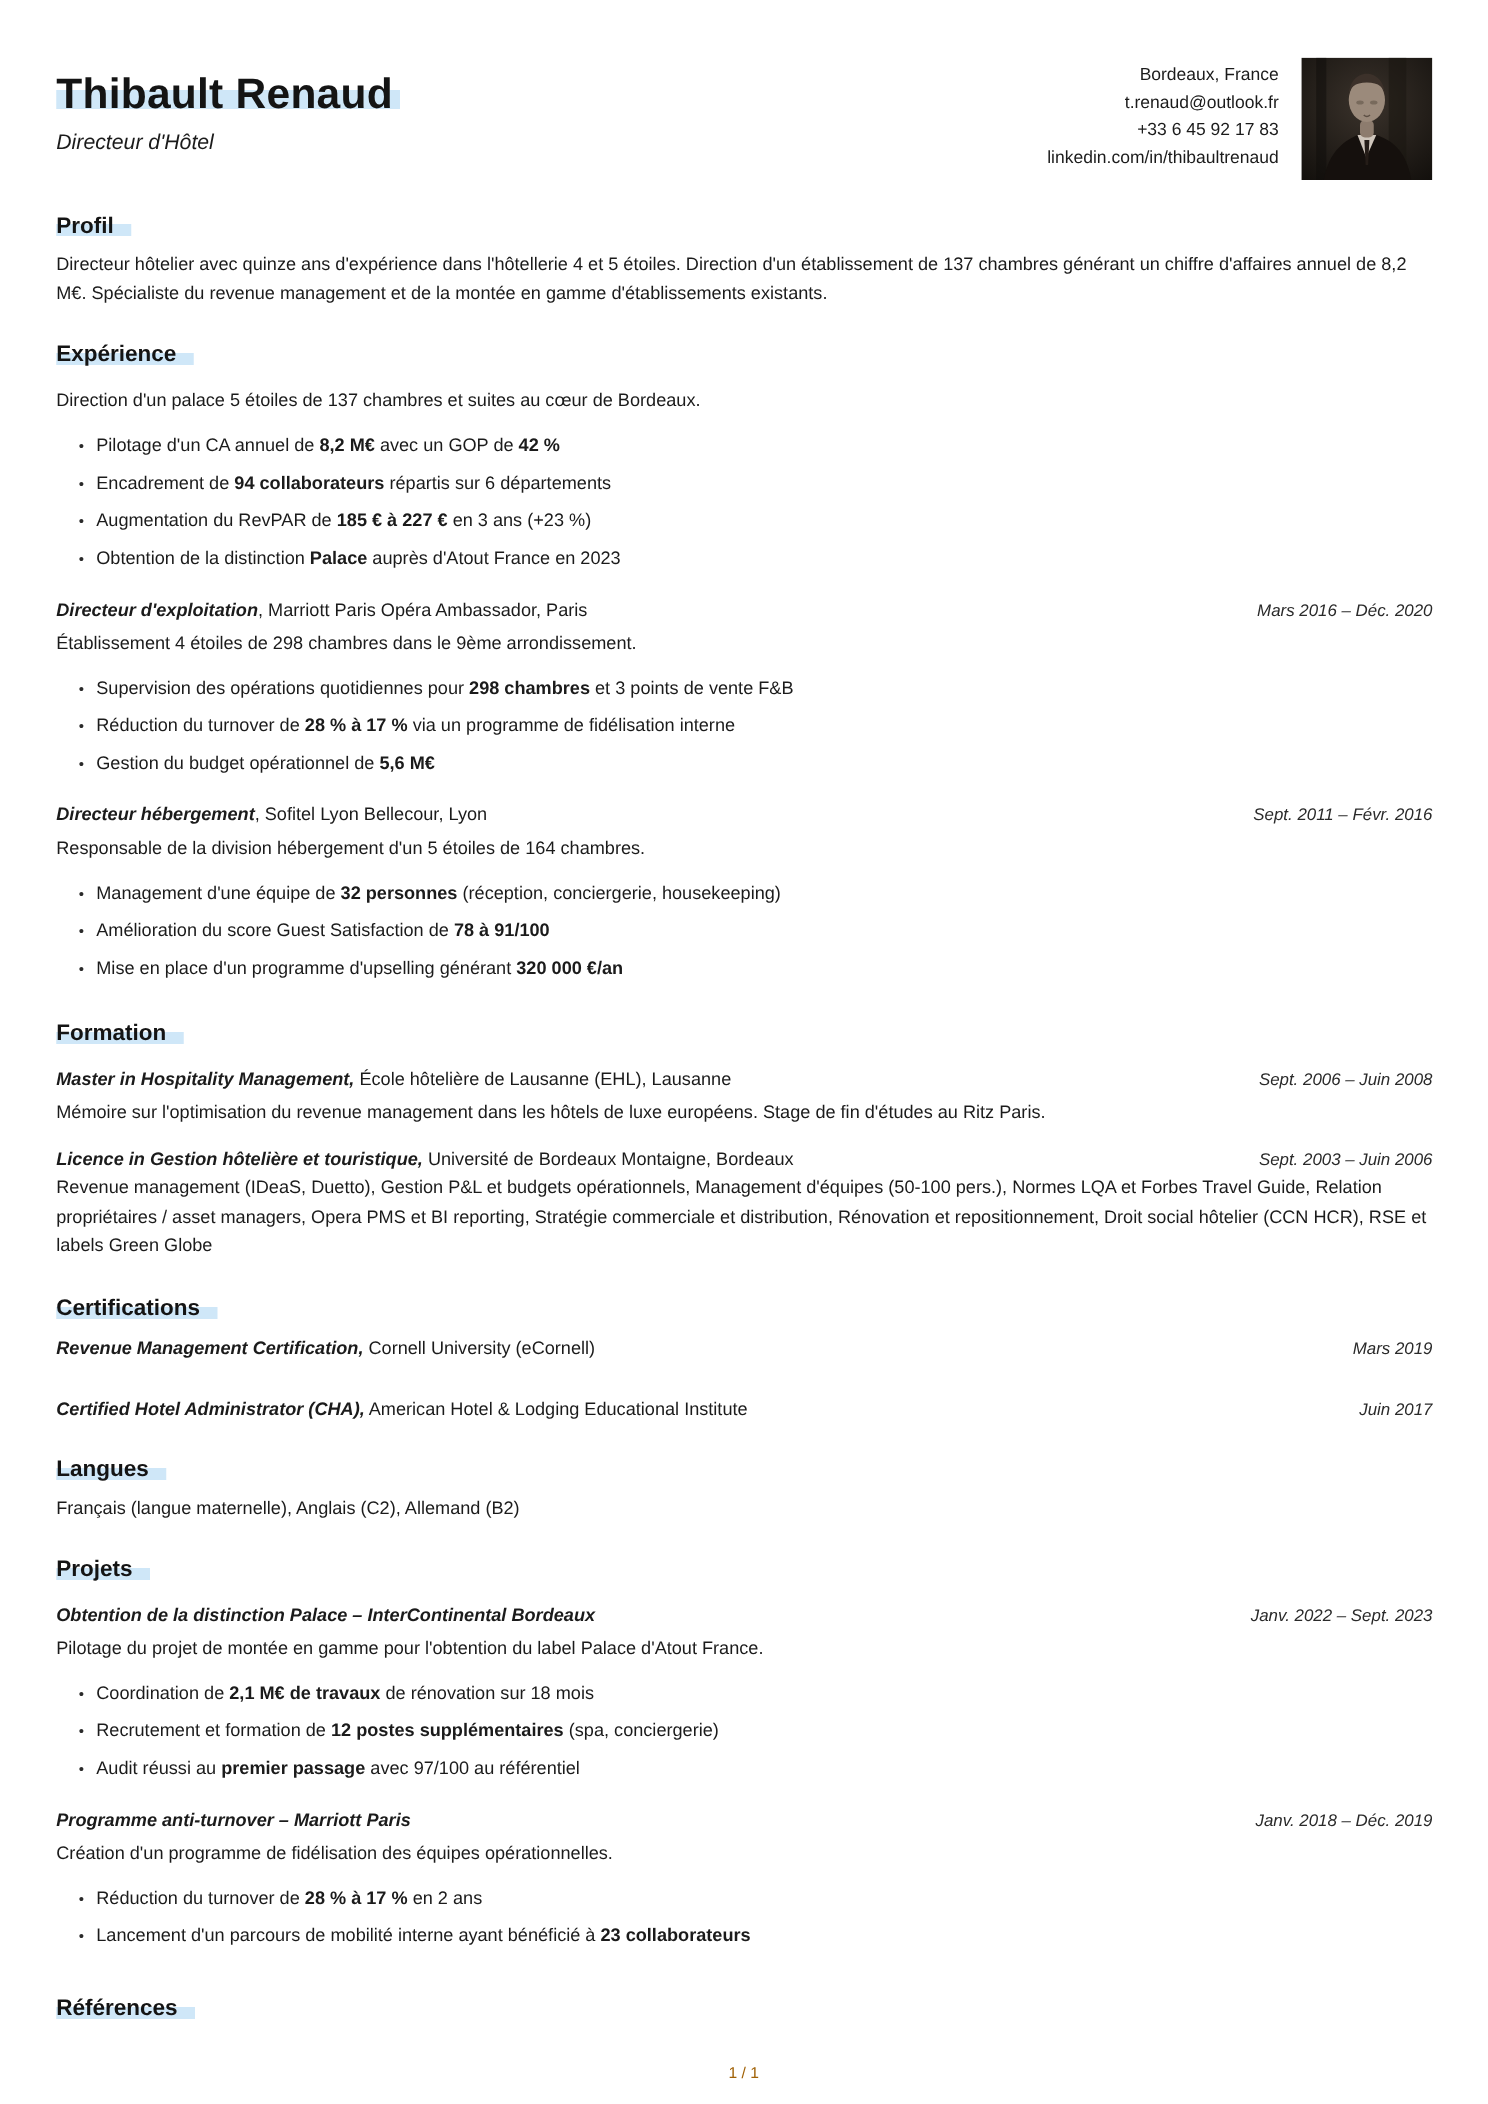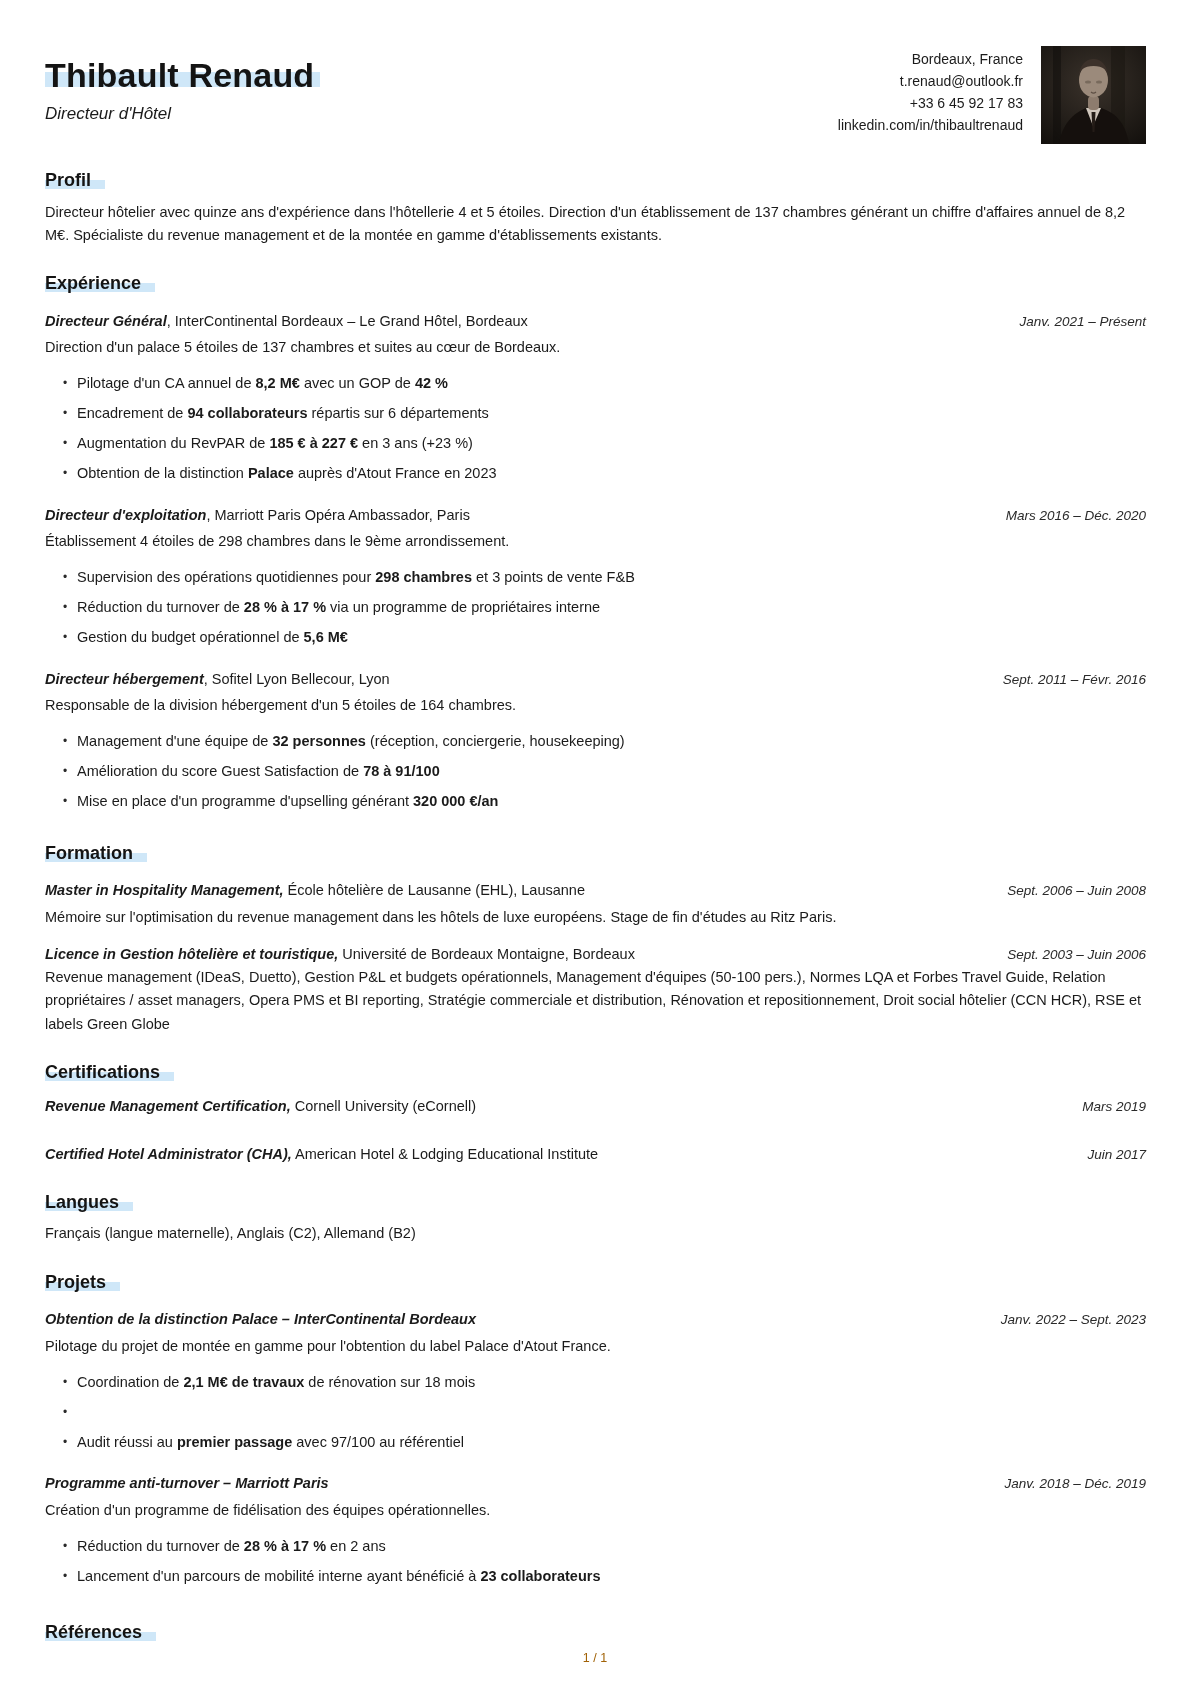--- a/index.html
+++ b/index.html
@@ -166,24 +166,20 @@
 
   <section>
     <h2 class="sec"><span class="hl">Profil</span></h2>
     <p class="para">Directeur hôtelier avec quinze ans d'expérience dans l'hôtellerie 4 et 5 étoiles. Direction d'un établissement de 137 chambres générant un chiffre d'affaires annuel de 8,2 M€. Spécialiste du revenue management et de la montée en gamme d'établissements existants.</p>
   </section>
 
   <section>
     <h2 class="sec"><span class="hl">Expérience</span></h2>
 
     <article class="entry">
-      <div class="entry-head">
-        <div class="entry-title"><span class="em">Directeur Général</span><span>, InterContinental Bordeaux – Le Grand Hôtel, Bordeaux</span></div>
-        <div class="entry-date">Janv. 2021 – Présent</div>
-      </div>
       <div class="entry-desc">Direction d'un palace 5 étoiles de 137 chambres et suites au cœur de Bordeaux.</div>
       <ul class="bullets">
         <li>
             <span class="marker">•</span>
             <span><span>Pilotage d'un CA annuel de </span><span class="b">8,2 M€</span><span> avec un GOP de </span><span class="b">42 %</span></span>
           </li>
         <li>
             <span class="marker">•</span>
             <span><span>Encadrement de </span><span class="b">94 collaborateurs</span><span> répartis sur 6 départements</span></span>
           </li>
@@ -204,21 +200,21 @@
         <div class="entry-date">Mars 2016 – Déc. 2020</div>
       </div>
       <div class="entry-desc">Établissement 4 étoiles de 298 chambres dans le 9ème arrondissement.</div>
       <ul class="bullets">
         <li>
             <span class="marker">•</span>
             <span><span>Supervision des opérations quotidiennes pour </span><span class="b">298 chambres</span><span> et 3 points de vente F&amp;B</span></span>
           </li>
         <li>
             <span class="marker">•</span>
-            <span><span>Réduction du turnover de </span><span class="b">28 % à 17 %</span><span> via un programme de propriétaires interne</span></span>
+            <span><span>Réduction du turnover de </span><span class="b">28 % à 17 %</span><span> via un programme de fidélisation interne</span></span>
           </li>
         <li>
             <span class="marker">•</span>
             <span><span>Gestion du budget opérationnel de </span><span class="b">5,6 M€</span></span>
           </li>
       </ul>
     </article>
 
     <article class="entry">
       <div class="entry-head">
@@ -298,20 +294,21 @@
         <div class="entry-date">Janv. 2022 – Sept. 2023</div>
       </div>
       <div class="entry-desc">Pilotage du projet de montée en gamme pour l'obtention du label Palace d'Atout France.</div>
       <ul class="bullets">
         <li>
             <span class="marker">•</span>
             <span><span>Coordination de </span><span class="b">2,1 M€ de travaux</span><span> de rénovation sur 18 mois</span></span>
           </li>
         <li>
             <span class="marker">•</span>
+            <span><span>Recrutement et formation de </span><span class="b">12 postes supplémentaires</span><span> (spa, conciergerie)</span></span>
           </li>
         <li>
             <span class="marker">•</span>
             <span><span>Audit réussi au </span><span class="b">premier passage</span><span> avec 97/100 au référentiel</span></span>
           </li>
       </ul>
     </article>
 
     <article class="entry">
       <div class="entry-head">

